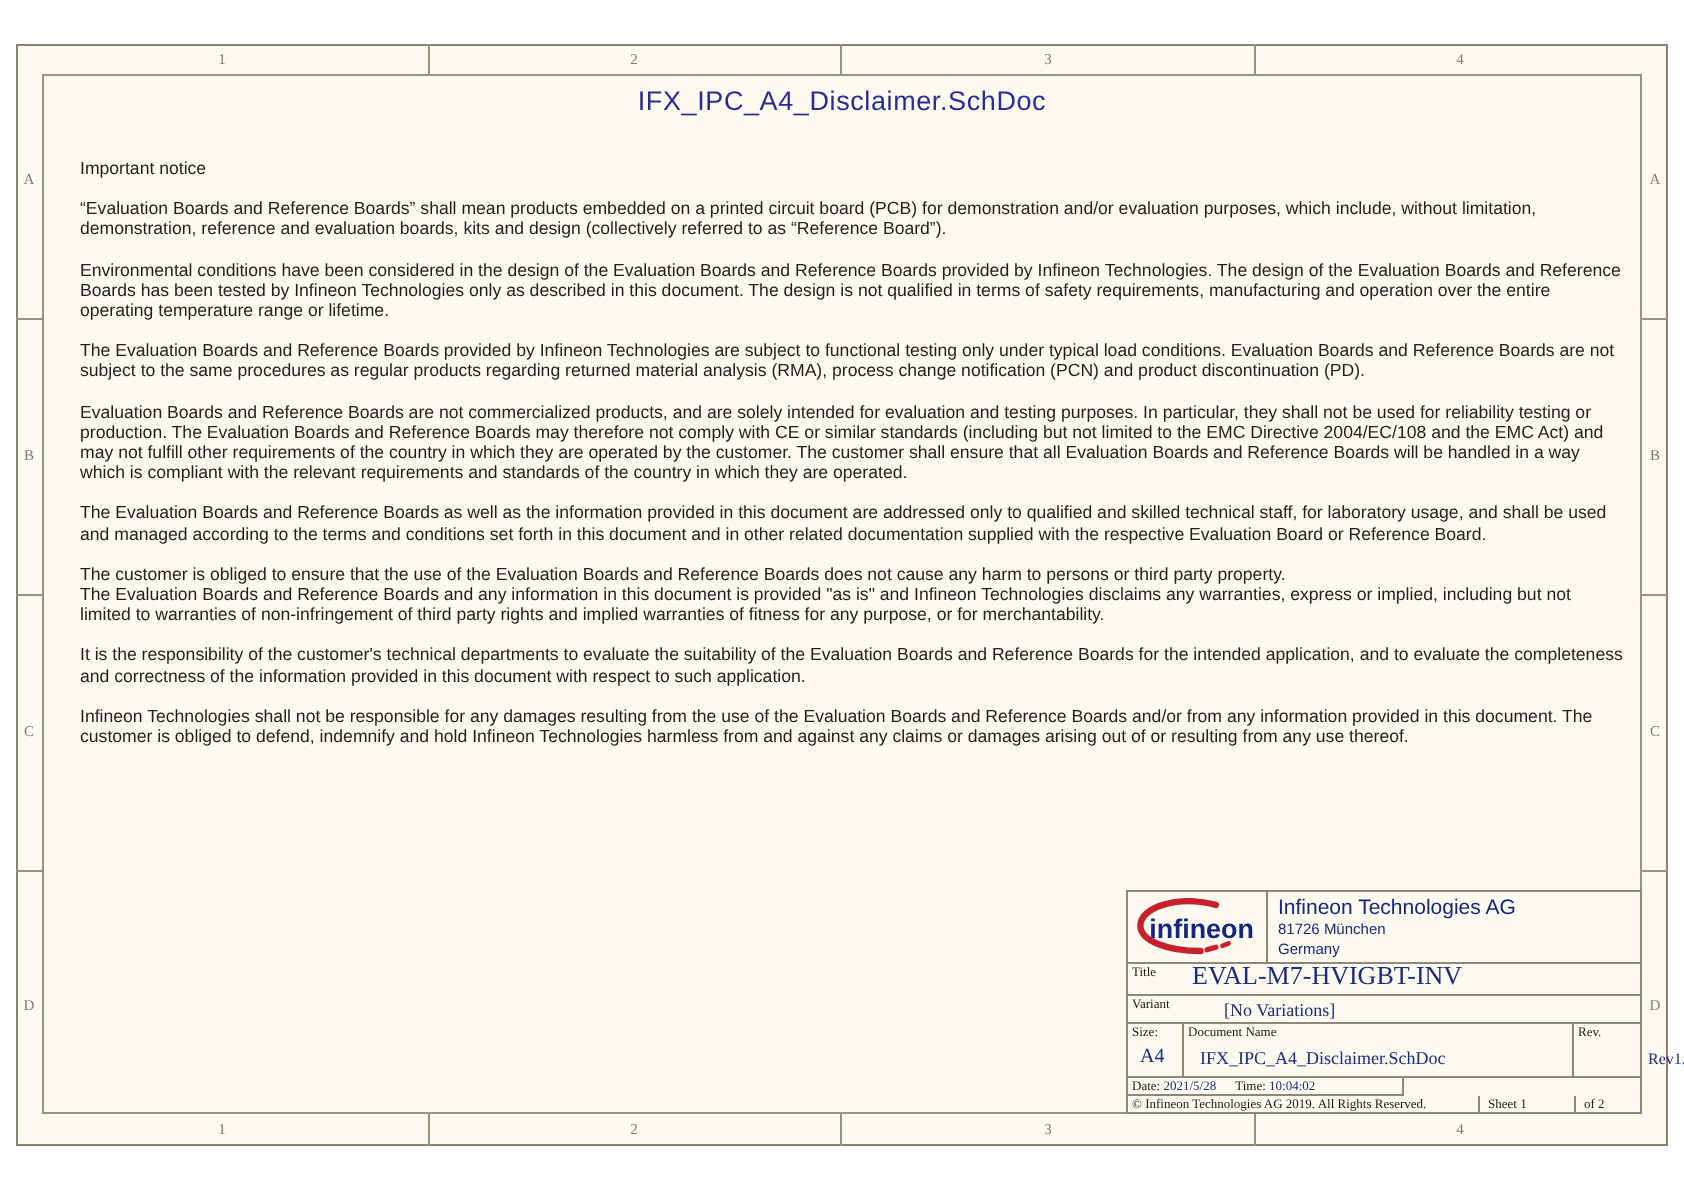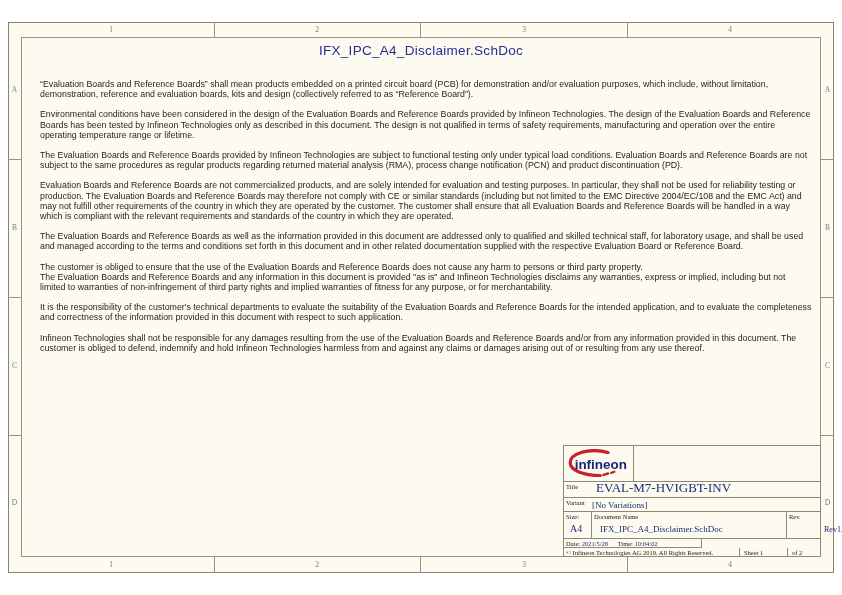--- a/index.html
+++ b/index.html
@@ -49,21 +49,21 @@
   .tb-logo-cell{box-sizing:border-box;width:70px;border-right:1px solid #8f887a;
     display:flex;align-items:center;justify-content:center;}
   .tb-company-info{padding:2px 0 0 5px;line-height:1.15;}
   .tb-company-name{font-family:"Liberation Sans",sans-serif;font-size:10.5px;color:#16257d;}
   .tb-company-addr{font-family:"Liberation Sans",sans-serif;font-size:7.5px;color:#16257d;margin-top:1px;}
   .tb-title{height:16px;}
   .tb-variant{height:14px;}
   .tb-label{position:absolute;left:2px;top:1px;font-size:6.5px;color:#1a1a1a;}
   .tb-value{color:#1c2c7c;}
   .tb-title .tb-value{position:absolute;left:32px;bottom:1px;font-size:13px;}
-  .tb-variant .tb-value{position:absolute;left:28px;bottom:1px;font-size:9px;}
+  .tb-variant .tb-value{position:absolute;left:48px;bottom:1px;font-size:9px;}
   .tb-sizerow{height:27px;display:flex;}
   .tb-cell{box-sizing:border-box;position:relative;border-right:1px solid #8f887a;}
   .tb-cell:last-child{border-right:none;}
   .tb-cell-size{width:28px;}
   .tb-cell-doc{flex:1;}
   .tb-cell-rev{width:33px;}
   .tb-cell .tb-value{position:absolute;left:8px;bottom:4px;font-size:9px;}
   .tb-cell-size .tb-value{left:6px;font-size:10px;}
   .tb-cell-rev .tb-value{left:2px;font-size:8px;margin-left:35px;}
   .tb-daterow{height:9px;font-size:6.5px;line-height:9px;border-bottom:none;}
@@ -109,20 +109,21 @@
 <div class="grid-label side" style="left:8px;top:360px;">C</div>
 <div class="grid-label side" style="left:8px;top:497px;">D</div>
 <div class="grid-label side" style="left:821px;top:84px;">A</div>
 <div class="grid-label side" style="left:821px;top:222px;">B</div>
 <div class="grid-label side" style="left:821px;top:360px;">C</div>
 <div class="grid-label side" style="left:821px;top:497px;">D</div>
 
 <div class="sheet-title">IFX_IPC_A4_Disclaimer.SchDoc</div>
 
 <div class="content">
+  <p>Important notice</p>
   <p>“Evaluation Boards and Reference Boards” shall mean products embedded on a printed circuit board (PCB) for demonstration and/or evaluation purposes, which include, without limitation, demonstration, reference and evaluation boards, kits and design (collectively referred to as “Reference Board”).</p>
   <p>Environmental conditions have been considered in the design of the Evaluation Boards and Reference Boards provided by Infineon Technologies. The design of the Evaluation Boards and Reference Boards has been tested by Infineon Technologies only as described in this document. The design is not qualified in terms of safety requirements, manufacturing and operation over the entire operating temperature range or lifetime.</p>
   <p>The Evaluation Boards and Reference Boards provided by Infineon Technologies are subject to functional testing only under typical load conditions. Evaluation Boards and Reference Boards are not subject to the same procedures as regular products regarding returned material analysis (RMA), process change notification (PCN) and product discontinuation (PD).</p>
   <p>Evaluation Boards and Reference Boards are not commercialized products, and are solely intended for evaluation and testing purposes. In particular, they shall not be used for reliability testing or production. The Evaluation Boards and Reference Boards may therefore not comply with CE or similar standards (including but not limited to the EMC Directive 2004/EC/108 and the EMC Act) and may not fulfill other requirements of the country in which they are operated by the customer. The customer shall ensure that all Evaluation Boards and Reference Boards will be handled in a way which is compliant with the relevant requirements and standards of the country in which they are operated.</p>
   <p>The Evaluation Boards and Reference Boards as well as the information provided in this document are addressed only to qualified and skilled technical staff, for laboratory usage, and shall be used and managed according to the terms and conditions set forth in this document and in other related documentation supplied with the respective Evaluation Board or Reference Board.</p>
   <p>The customer is obliged to ensure that the use of the Evaluation Boards and Reference Boards does not cause any harm to persons or third party property.
 The Evaluation Boards and Reference Boards and any information in this document is provided "as is" and Infineon Technologies disclaims any warranties, express or implied, including but not limited to warranties of non-infringement of third party rights and implied warranties of fitness for any purpose, or for merchantability.</p>
   <p>It is the responsibility of the customer's technical departments to evaluate the suitability of the Evaluation Boards and Reference Boards for the intended application, and to evaluate the completeness and correctness of the information provided in this document with respect to such application.</p>
   <p>Infineon Technologies shall not be responsible for any damages resulting from the use of the Evaluation Boards and Reference Boards and/or from any information provided in this document. The customer is obliged to defend, indemnify and hold Infineon Technologies harmless from and against any claims or damages arising out of or resulting from any use thereof.</p>
 </div>
@@ -130,20 +131,25 @@
 <div class="title-block">
 
   <div class="tb-row tb-company">
     <div class="tb-logo-cell">
       <svg width="64" height="30" viewBox="0 0 100 46">
         <path d="M64,5 C34,-3 5,7 5,21 C5,33 26,41 52,41" stroke="#c8202c" stroke-width="5" fill="none" stroke-linecap="round"></path>
         <path d="M57,40 L64,38" stroke="#c8202c" stroke-width="4" fill="none" stroke-linecap="round"></path>
         <path d="M69,37 L74,35" stroke="#c8202c" stroke-width="3.5" fill="none" stroke-linecap="round"></path>
         <text x="12" y="31" font-family="Liberation Sans, sans-serif" font-size="21" font-weight="bold" fill="#16257d">infineon</text>
       </svg>
+    </div>
+    <div class="tb-company-info">
+      <div class="tb-company-name">Infineon Technologies AG</div>
+      <div class="tb-company-addr">81726 München</div>
+      <div class="tb-company-addr">Germany</div>
     </div>
   </div>
 
   <div class="tb-row tb-title">
     <span class="tb-label">Title</span>
     <span class="tb-value">EVAL-M7-HVIGBT-INV</span>
   </div>
 
   <div class="tb-row tb-variant">
     <span class="tb-label">Variant</span>

